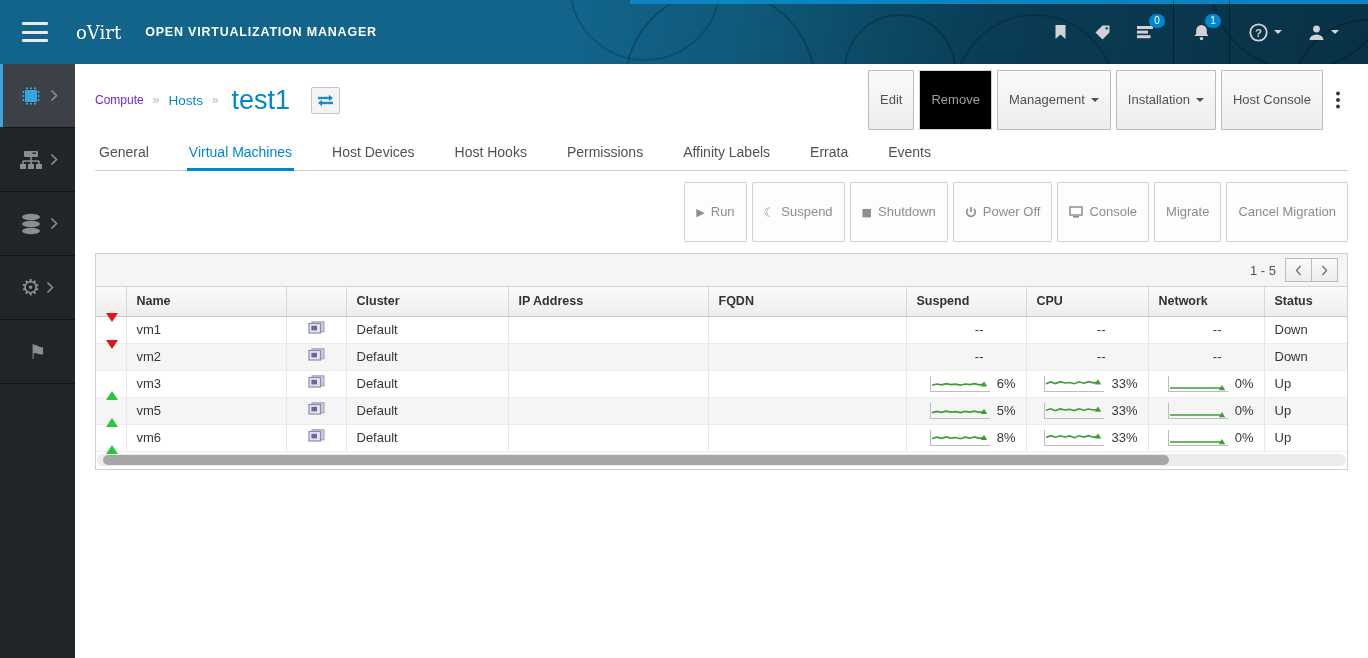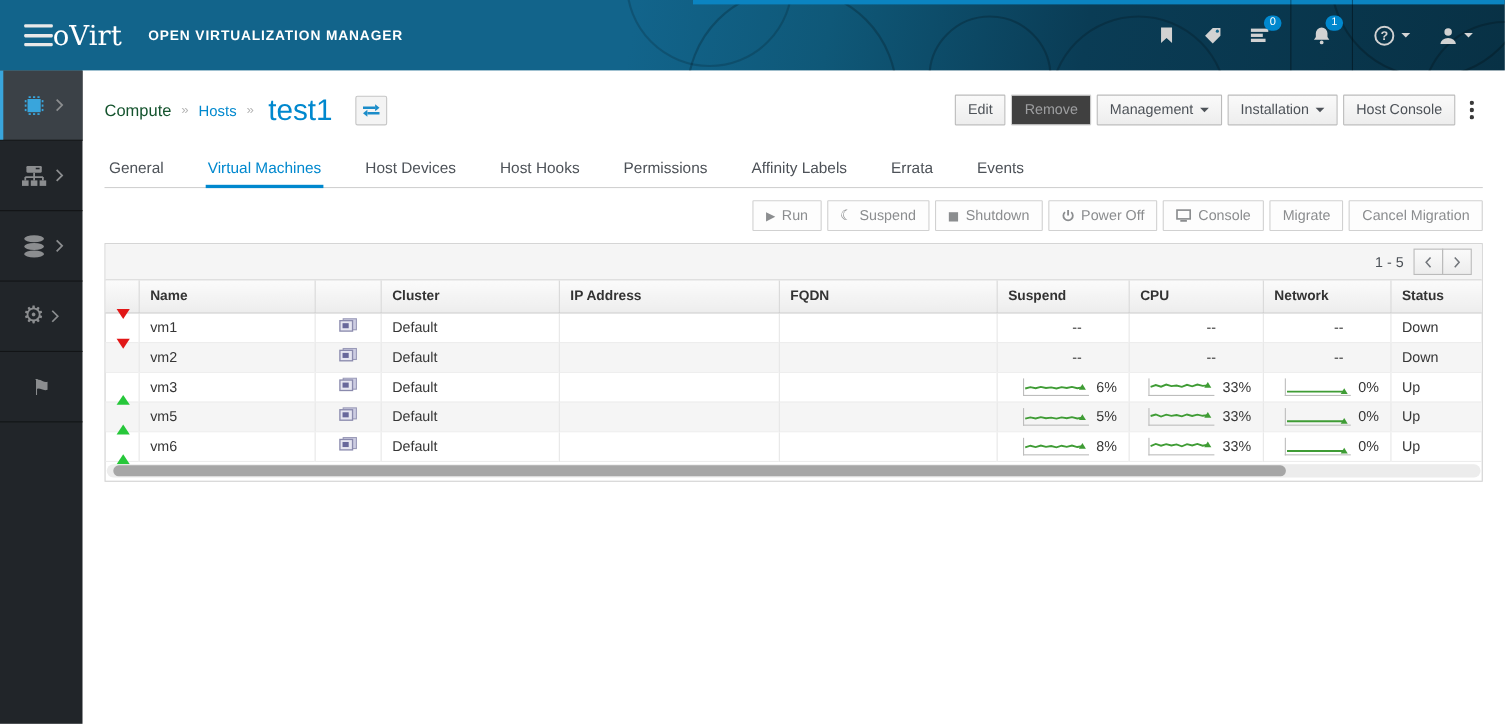--- a/index.html
+++ b/index.html
@@ -8,21 +8,21 @@
 
   
   .masthead { position:absolute; top:0; left:0; width:1368px; height:64px;
     background:linear-gradient(100deg,#12648b 0%, #12648b 42%, #0f5878 55%, #0a3c55 72%, #083145 100%);
     display:flex; align-items:center; z-index:20; overflow:hidden; }
   .masthead-deco { position:absolute; top:0; left:0; width:100%; height:100%; pointer-events:none; }
   .topstrip { position:absolute; top:0; left:630px; right:0; height:4px; background:#0b84c1; }
   .hamburger { width:26px; height:20px; margin-left:22px; display:flex; flex-direction:column;
     justify-content:space-between; cursor:pointer; position:relative; z-index:2;}
   .hamburger span { display:block; height:3px; background:#e9e9e9; border-radius:1px; }
-  .brand { font-family:"DejaVu Serif",serif; font-size:25px; color:#fff; position:relative; z-index:2;}
+  .brand { font-family:"DejaVu Serif",serif; font-size:18px; color:#fff; margin-left:28px; position:relative; z-index:2;}
   .product { color:#fff; font-weight:600; font-size:12.5px; letter-spacing:.8px; margin-left:24px; position:relative; z-index:2;}
   .mast-right { margin-left:auto; display:flex; align-items:stretch; height:100%; position:relative; z-index:2;}
   .mast-group { display:flex; align-items:center; padding:0 6px; }
   .mast-group + .mast-group { border-left:1px solid rgba(0,0,0,.38); }
   .mast-btn { position:relative; padding:0 13px; height:100%; display:flex; align-items:center; cursor:pointer; }
   .badge { position:absolute; top:14px; right:2px; background:#0088ce; color:#fff; font-size:10px;
     line-height:14px; min-width:16px; text-align:center; border-radius:8px; padding:0 4px; }
   .caret-down { width:0; height:0; border-left:4px solid transparent; border-right:4px solid transparent;
     border-top:4px solid #d5d5d5; margin-left:6px; }
   .micon { fill:#d2d2d2; }
@@ -34,31 +34,31 @@
   .nav-item.active { background:#3b4147; }
   .nav-item.active::before { content:""; position:absolute; left:0; top:0; bottom:0; width:3px; background:#39a5dc; }
   .nav-chevron { stroke:#8b8d8f; stroke-width:1.6; fill:none; }
   .nav-glyph { font-size:22px; color:#8b8d8f; line-height:1; font-family:"DejaVu Sans",sans-serif; }
 
   
   .content { position:absolute; left:75px; top:64px; right:0; bottom:0; background:#fff; padding:0 20px; }
 
   .page-header { display:flex; align-items:center; margin-top:14px; height:44px; }
   .breadcrumb { display:flex; align-items:center; gap:9px; }
-  .crumb-section { color:#14532d; font-size:15px; }
+  .crumb-section { color:#6d28d9; font-size:12px; }
   .crumb-sep { color:#b5b5b5; font-size:12px; }
   .crumb-link { color:#0088ce; font-size:13.5px; text-decoration:none; cursor:pointer; }
   .crumb-current { color:#0088ce; font-size:27px; margin-left:4px; font-weight:400; }
   .compare-btn { margin-left:12px; width:29px; height:27px; border:1px solid #c5c5c5; background:#f4f4f4;
     border-radius:2px; display:flex; align-items:center; justify-content:center; cursor:pointer; }
 
   .header-actions { margin-left:auto; display:flex; align-items:center; gap:5px; }
-  .btn { display:inline-flex; align-items:center; gap:6px; padding:4px 11px; font-size:13px; line-height:18px;
+  .btn { display:inline-flex; align-items:center; gap:6px; padding:20px 11px; font-size:13px; line-height:18px;
     color:#4d5258; background:linear-gradient(#fafafa,#ededed); border:1px solid #bbbbbb; border-radius:1px; cursor:pointer; }
-  .btn.disabled { color:#9e9fa1; background:#404040; border-color:#d1d1d1; cursor:default; }
+  .btn.disabled { color:#9e9fa1; background:#000000; border-color:#d1d1d1; cursor:default; }
   .btn .caret { width:0; height:0; border-left:4px solid transparent; border-right:4px solid transparent;
     border-top:4px solid #4d5258; }
   .kebab { padding:2px 8px; cursor:pointer; display:flex; align-items:center; }
 
   
   .tabs { display:flex; gap:36px; margin-top:16px; border-bottom:1px solid #d1d1d1; padding:0 2px; }
   .tab { font-size:14px; color:#4d5258; padding:6px 2px 10px; cursor:pointer; position:relative; white-space:nowrap; }
   .tab.active { color:#0088ce;text-align:center; }
   .tab.active::after { content:""; position:absolute; left:0; right:0; bottom:-1px; height:3px; background:#0088ce; }
 

